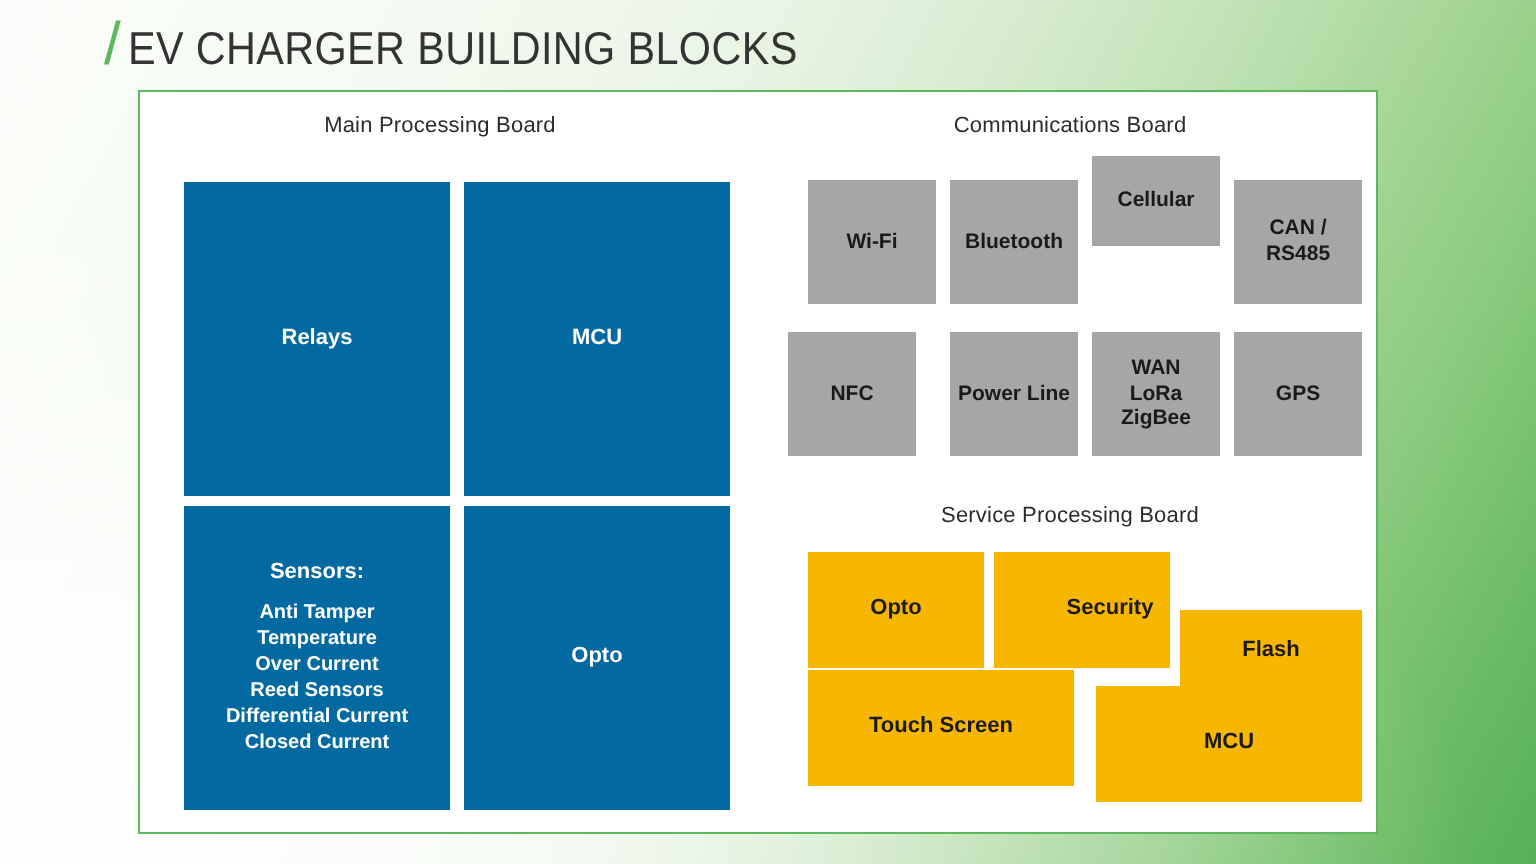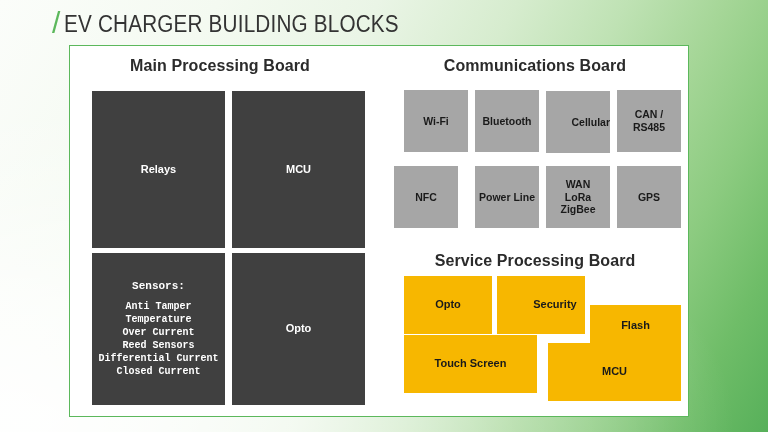--- a/index.html
+++ b/index.html
@@ -81,39 +81,39 @@
     background: #ffffff;
     border: 1.5px solid #5cb85c;
     box-sizing: border-box;
     z-index: 2;
   }
 
   .section-title {
     position: absolute;
     text-align: center;
     color: #2b2b2b;
-    font-size: 16px;
-    font-weight: 700;
+    font-size: 11px;
+    font-weight: 400;
     font-family: "Liberation Sans Narrow", "Liberation Sans", sans-serif;
     letter-spacing: 0.1px;
     white-space: nowrap;
   }
 
   .box {
     position: absolute;
     display: flex;
     align-items: center;
     justify-content: center;
     text-align: center;
     box-sizing: border-box;
     font-weight: 700;
     line-height: 1.22;
   }
   .box.green {
-    background: #404040;
+    background: #0369a1;
     color: #ffffff;
     font-size: 11px;
   }
   .box.gray {
     background: #a6a6a6;
     color: #1a1a1a;
     font-size: 10.5px;
   }
   .box.amber {
     background: #f7b700;
@@ -124,21 +124,20 @@
   .box .lines { display: block; }
   .box .lines span { display: block; }
 
   
   .sensors-inner {
     display: flex;
     flex-direction: column;
     align-items: center;
     gap: 0px;
     color: #ffffff;
-    font-family: Liberation Mono, monospace;
   }
   .sensors-head {
     font-size: 11px;
     font-weight: 700;
     margin-bottom: 7px;
   }
   .sensors-list span {
     display: block;
     font-size: 10px;
     font-weight: 700;
@@ -187,21 +186,21 @@
     </div>
 
     <div class="section-title" style="left:320px; top:11px; width:290px;">Communications Board</div>
 
     <div class="box gray" style="left:334px; top:44px; width:64px; height:62px;">
       <span>Wi-Fi</span>
     </div>
     <div class="box gray" style="left:405px; top:44px; width:64px; height:62px;">
       <span>Bluetooth</span>
     </div>
-    <div class="box gray" style="left:476px; top:45px; width:64px; height:62px;justify-content:flex-end;">
+    <div class="box gray" style="left:476px; top:32px; width:64px; height:45px;">
       <span>Cellular</span>
     </div>
     <div class="box gray" style="left:547px; top:44px; width:64px; height:62px;">
       <span class="lines">
         <span>CAN /</span>
         <span>RS485</span>
       </span>
     </div>
 
     <div class="box gray" style="left:324px; top:120px; width:64px; height:62px;">

